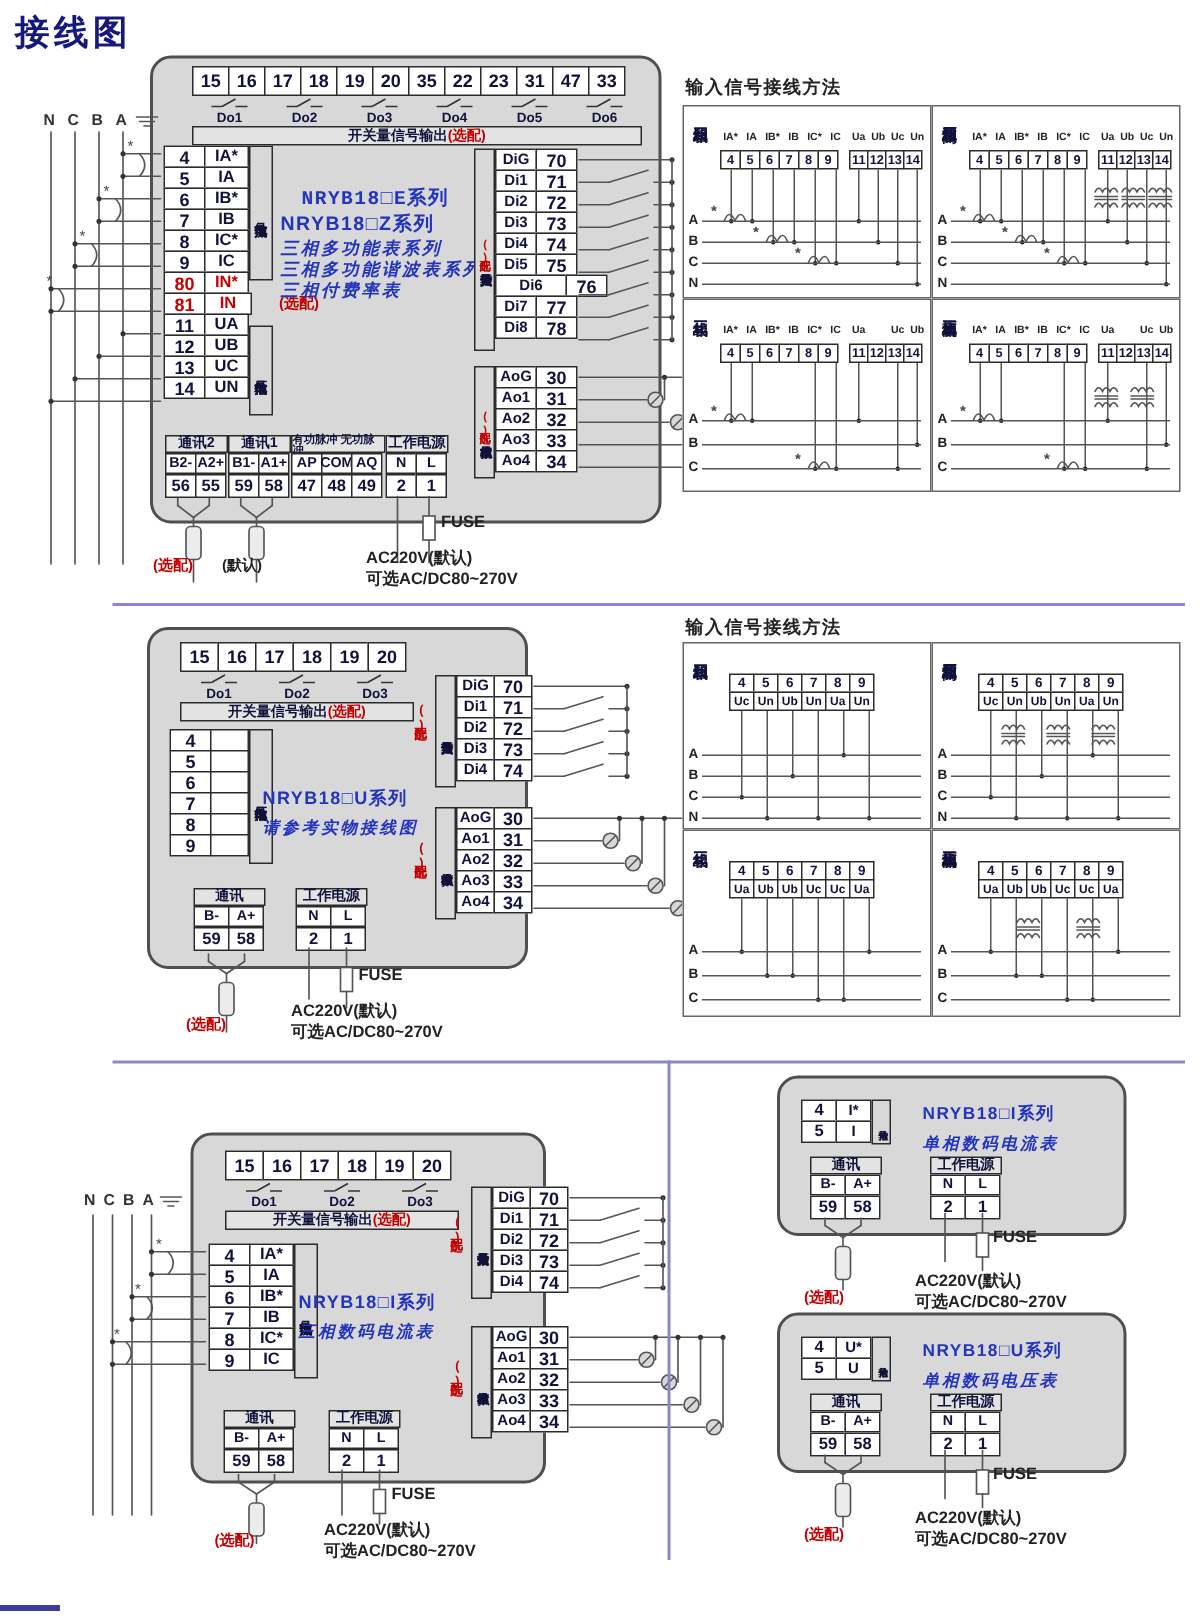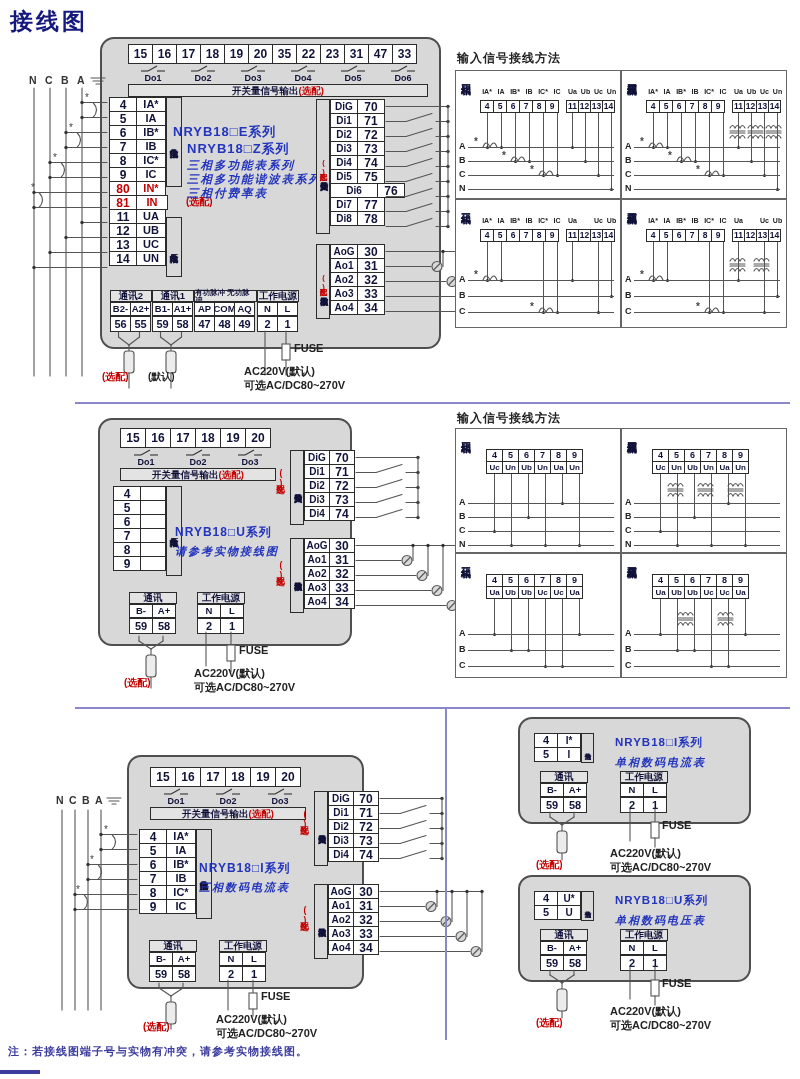--- a/index.html
+++ b/index.html
@@ -170,21 +170,21 @@
           <div class="tcell" style="width: 30px; height: 15px; font-size: 11px;">UN</div>
         </div>
       </div>
       <div class="vstrip" style="left: 64px; top: 58px; width: 16px; height: 90px;">
         <div class="vtext" style="font-size: 8.5px;">电流信号输入</div>
       </div>
       <div class="vstrip" style="left: 64px; top: 178px; width: 16px; height: 60px;">
         <div class="vtext" style="font-size: 8.5px;">电压信号输入</div>
       </div>
       <div class="txt red" style="left: 84px; top: 156px; font-size: 10px; font-weight: 700;">(选配)</div>
-      <div class="series" style="left: 71px; top: 84px; font-size: 13px;">NRYB18□E系列</div>
+      <div class="series" style="left: 99px; top: 84px; font-size: 13px; font-family: Liberation Mono, monospace;">NRYB18□E系列</div>
       <div class="series" style="left: 85px; top: 101px; font-size: 13px;">NRYB18□Z系列</div>
       <div class="descx" style="left: 85px; top: 119px; font-size: 11.5px;">三相多功能表系列</div>
       <div class="descx" style="left: 85px; top: 133px; font-size: 11.5px;">三相多功能谐波表系列</div>
       <div class="descx" style="left: 85px; top: 147px; font-size: 11.5px;">三相付费率表</div>
       <div class="vstrip" style="left: 214px; top: 60px; width: 14px; height: 135px;">
         <div class="vtext red" style="font-size: 7.5px;">(选配)</div>
         <div class="vtext" style="font-size: 8px;">开关量信号输入</div>
       </div>
       <div style="position: absolute; left: 228px; top: 60px;">
         <div class="trow">
@@ -1315,21 +1315,20 @@
             <path d="M2,15 q2.5,-5 5,0 q2.5,-5 5,0 q2.5,-5 5,0"></path>
           </g>
         </svg>
       </div>
     </div>
 
   <div class="hdiv" style="left:75px;top:402px;width:715px"></div>
   <div class="hdiv" style="left:75px;top:707px;width:715px"></div>
   <div class="vdiv" style="left:445px;top:707px;height:333px"></div>
 
-  <div class="note" style="left:8px;top:1044px">注：若接线图端子号与实物有冲突，请参考实物接线图。</div>
   <div class="fbar" style="left:0px;top:1070px;width:40px;height:4px"></div>
 <div class="txt" style="left: 29px; top: 74px; font-size: 10.5px; font-weight: 700; color: rgb(51, 51, 51);">N</div>
     <div class="txt" style="left: 45px; top: 74px; font-size: 10.5px; font-weight: 700; color: rgb(51, 51, 51);">C</div>
     <div class="txt" style="left: 61px; top: 74px; font-size: 10.5px; font-weight: 700; color: rgb(51, 51, 51);">B</div>
     <div class="txt" style="left: 77px; top: 74px; font-size: 10.5px; font-weight: 700; color: rgb(51, 51, 51);">A</div>
     <svg width="16" height="10" viewBox="0 0 16 10" style="position: absolute; left: 90px; top: 76px; overflow: visible;">
       <g stroke="#555" stroke-width="1.1" fill="none" stroke-linecap="round">
         <line x1="1" y1="2" x2="15" y2="2"></line>
         <line x1="3" y1="5" x2="13" y2="5"></line>
         <line x1="6" y1="8" x2="10" y2="8"></line>

